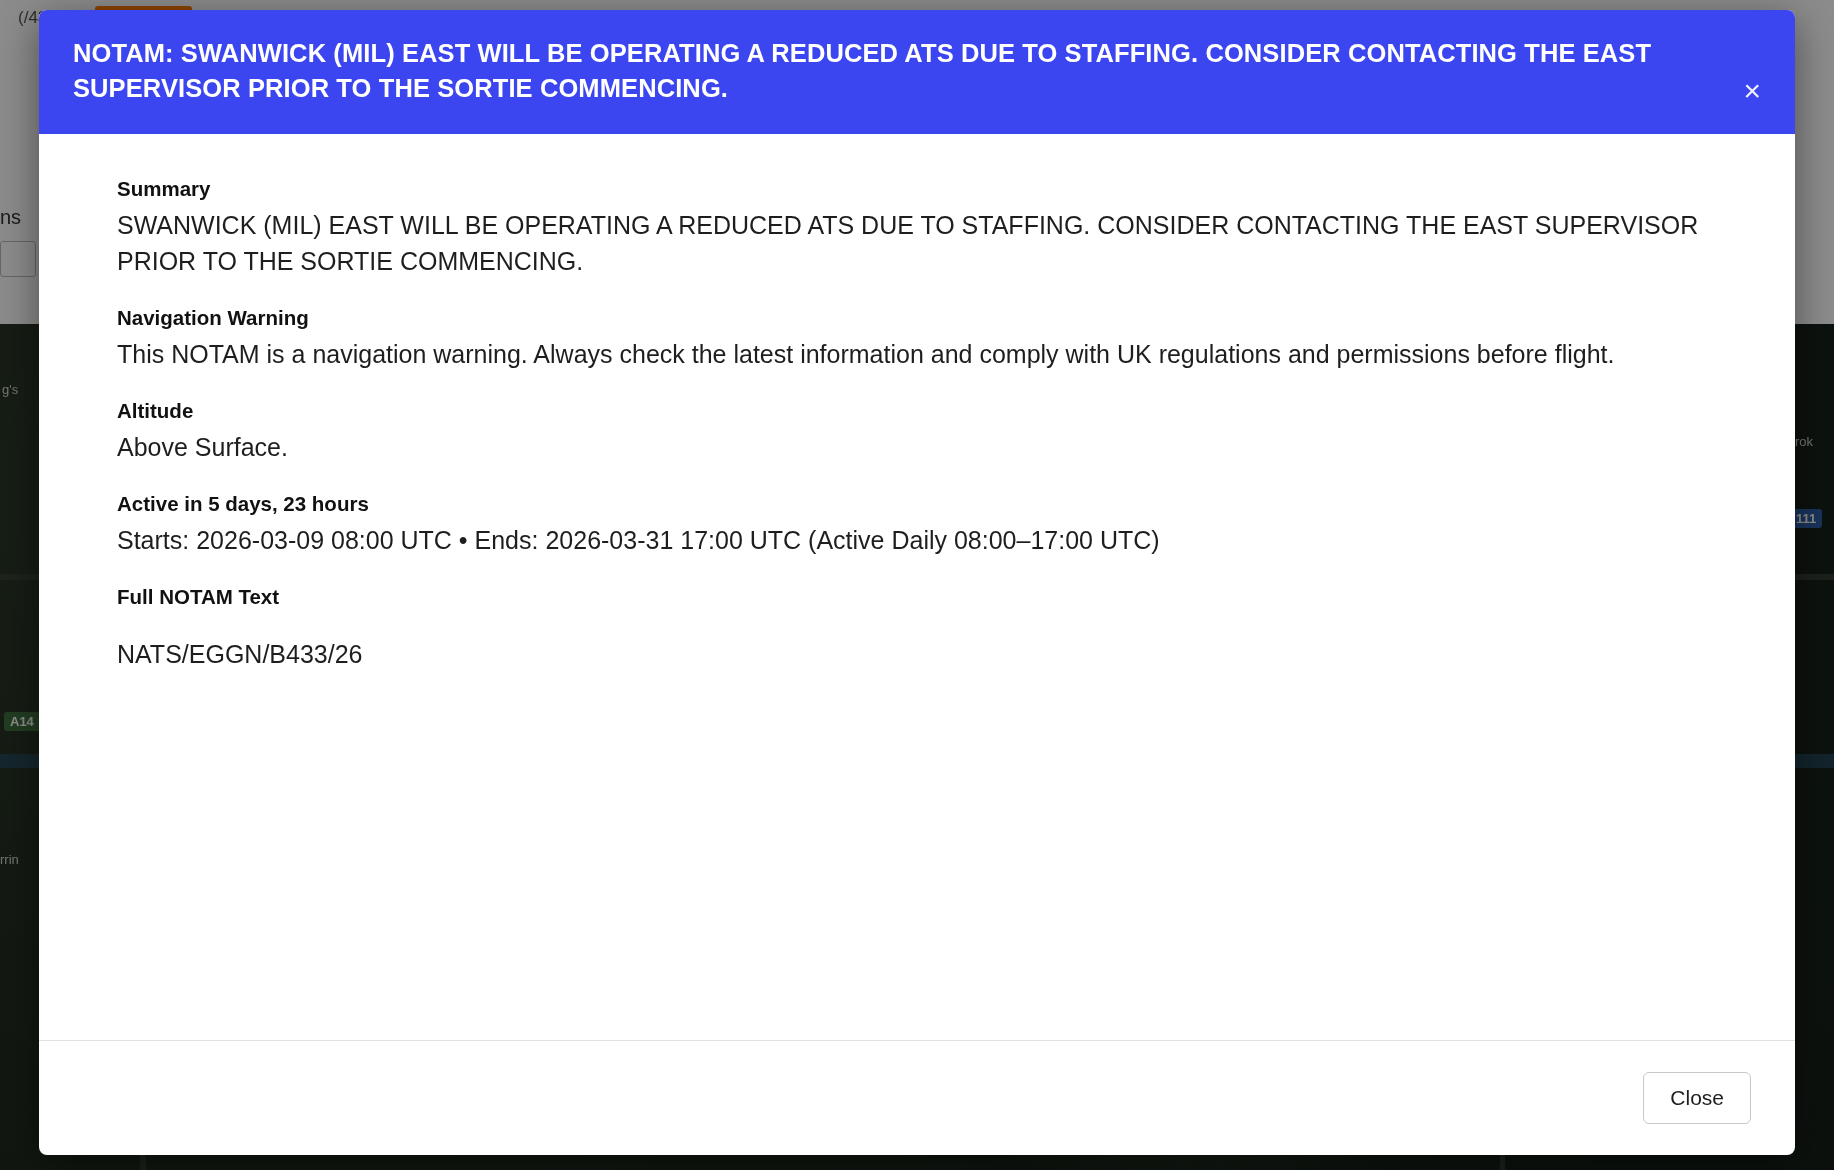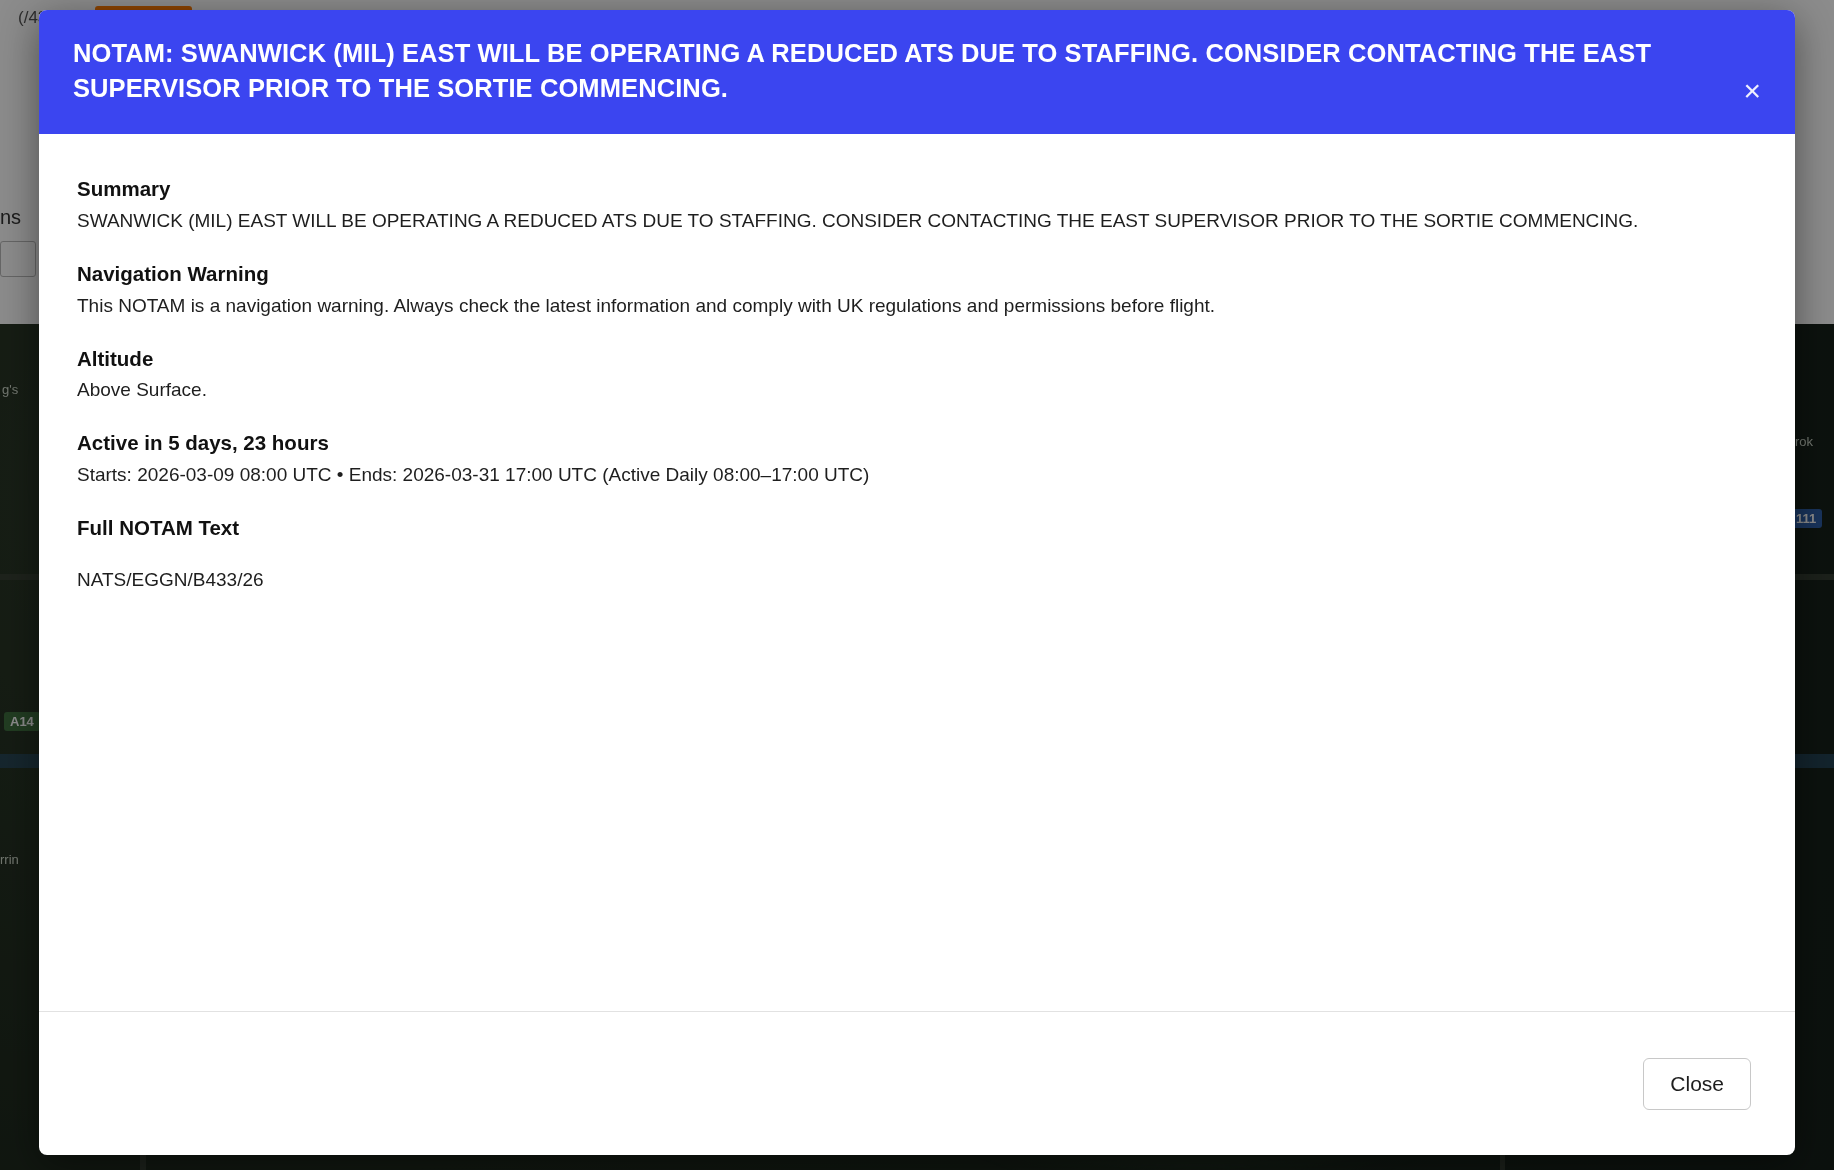--- a/index.html
+++ b/index.html
@@ -164,44 +164,44 @@
     font-size: 30px;
     line-height: 1;
     opacity: .92;
     cursor: pointer;
     margin-top: 4px;
     font-family: "Liberation Sans", sans-serif;
   }
 
   .modal-body {
     flex: 1;
-    padding: 42px 78px 20px 38px;
+    padding: 42px 78px 20px 78px;
     box-sizing: border-box;
     overflow: hidden;
     color: #1e1e1e;
   }
 
   .section { margin-bottom: 26px; }
   .section h3 {
     margin: 0 0 5px 0;
     font-size: 20.5px;
     font-weight: bold;
     color: #111;
     line-height: 1.3;
   }
   .section p {
     margin: 0;
-    font-size: 19px;
+    font-size: 25px;
     line-height: 1.42;
     color: #1e1e1e;
   }
 
   .modal-footer {
     border-top: 1px solid #e2e2e2;
-    height: 144px;
+    height: 115px;
     box-sizing: border-box;
     display: flex;
     align-items: center;
     justify-content: flex-end;
     padding-right: 44px;
   }
   .close-button {
     font-family: "Liberation Sans", sans-serif;
     font-size: 21px;
     color: #1e1e1e;

